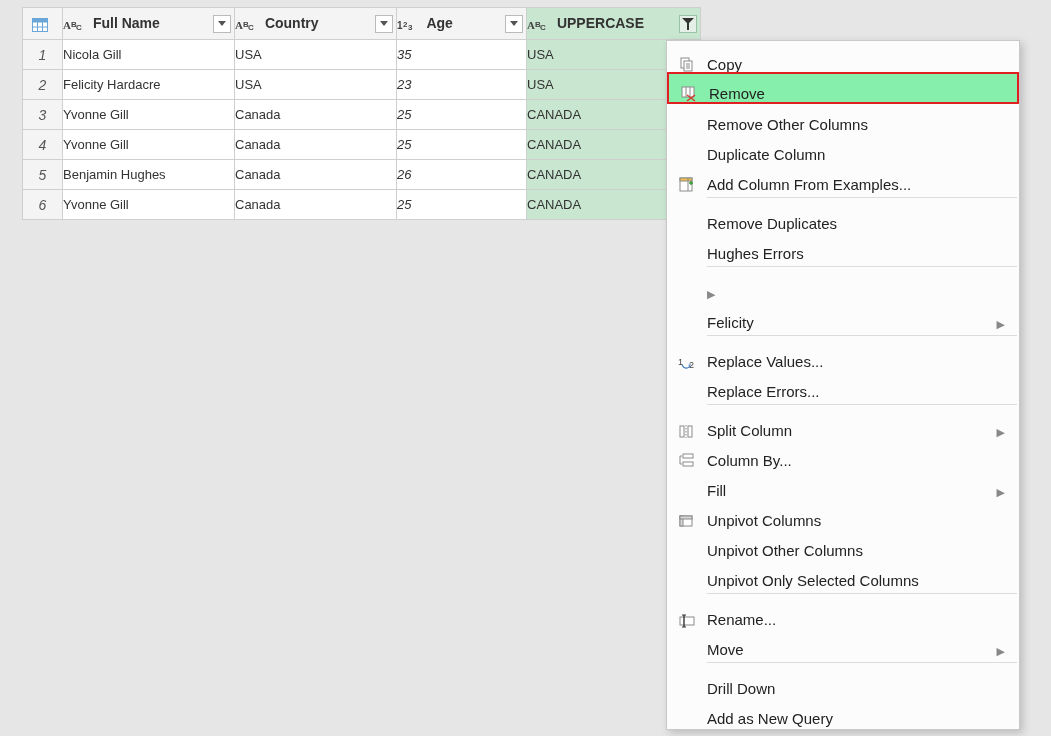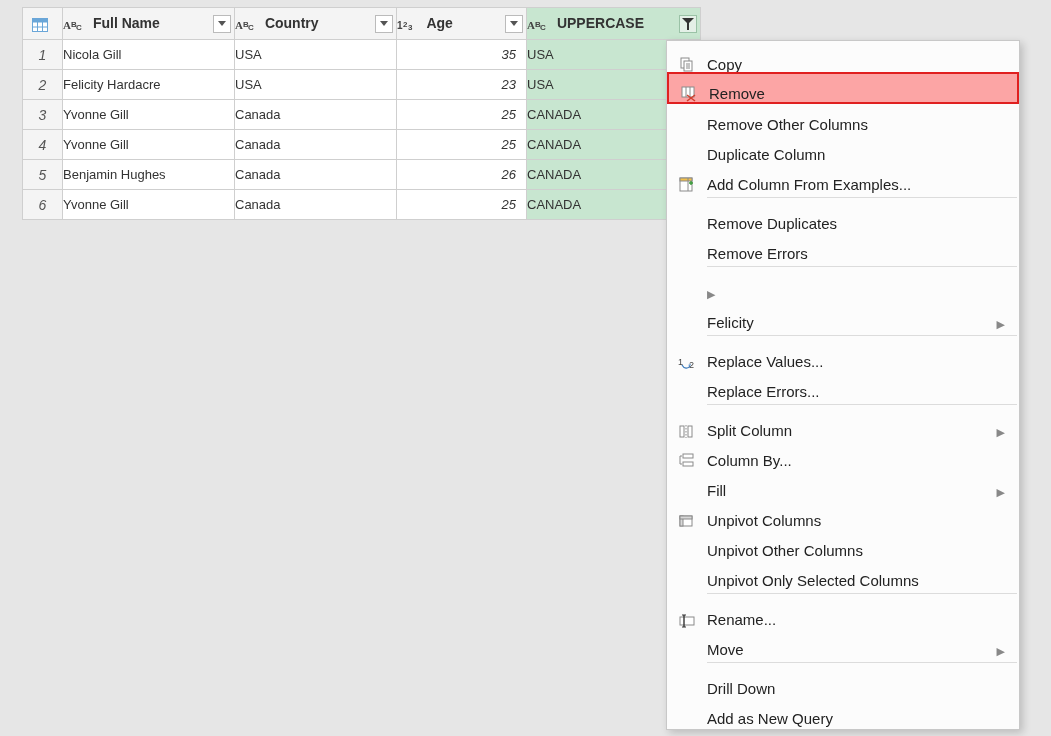--- a/index.html
+++ b/index.html
@@ -52,21 +52,20 @@
     height: 30px;
   }
   .cell {
     height: 30px;
     padding: 0 10px;
     text-align: left;
     white-space: nowrap;
     font-size: 13px;
   }
   .cell.num {
-    text-align: right;
     font-style: italic;
     padding-right: 10px;
   }
   .cell.sel {
     background: #c8e6d0;
   }
   .col-fullname { width: 172px; }
   .col-country  { width: 162px; }
   .col-age      { width: 130px; }
   .col-upper    { width: 174px; }
@@ -136,21 +135,21 @@
   .ctx .item {
     display: flex;
     align-items: flex-end;
     height: 30px;
     padding: 0 10px 0 0;
     cursor: default;
     position: relative;
   }
   .ctx .item.highlighted {
     border: 2px solid #e02020;
-    background: #fca5a5;
+    background: #86efac;
     margin: -1px 0;
     height: 32px;
     z-index: 2;
   }
   .ctx .ico-slot {
     width: 40px;
     display:flex;
     align-items:center;
     justify-content:center;
     flex-shrink: 0;
@@ -339,21 +338,21 @@
       </span>
     <span class="label">Add Column From Examples...</span>
   </div>
   <div class="sep"></div>
   <div class="item">
     <span class="ico-slot"></span>
       <span class="label">Remove Duplicates</span>
   </div>
   <div class="item">
     <span class="ico-slot"></span>
-      <span class="label">Remove Errors</span>
+      <span class="label">Hughes Errors</span>
   </div>
   <div class="sep"></div>
   <div class="item">
     <span class="ico-slot"></span>
     <span class="sub-arrow">▶</span>
   </div>
   <div class="item">
     <span class="ico-slot"></span>
       <span class="label">Felicity</span>
     <span class="sub-arrow">▶</span>

